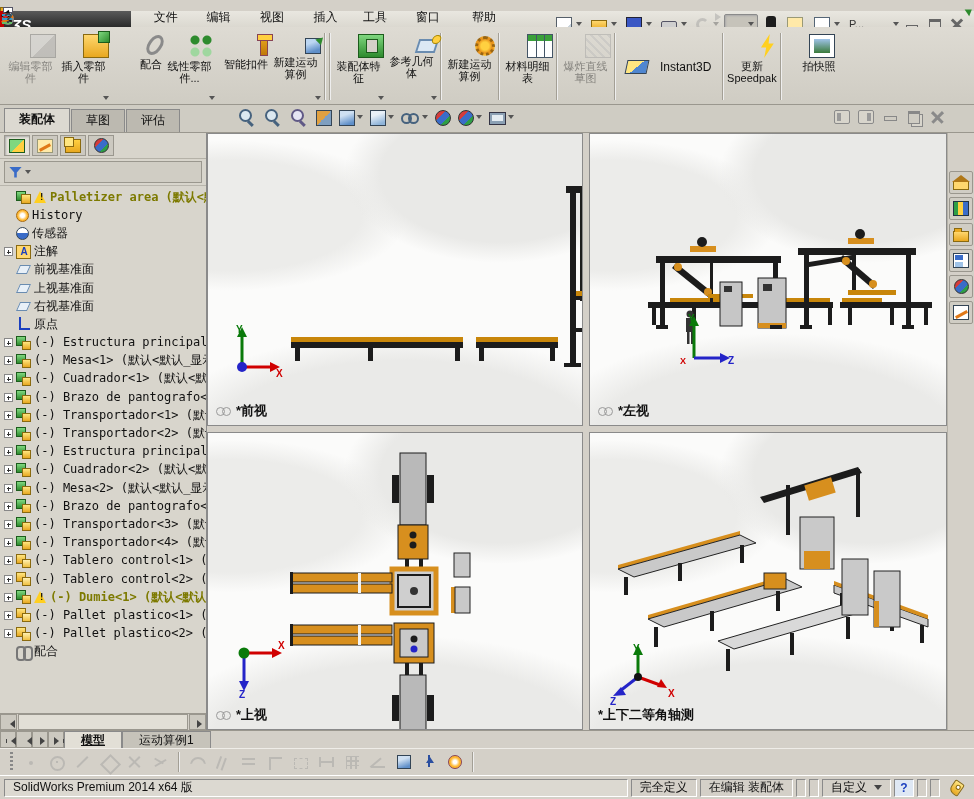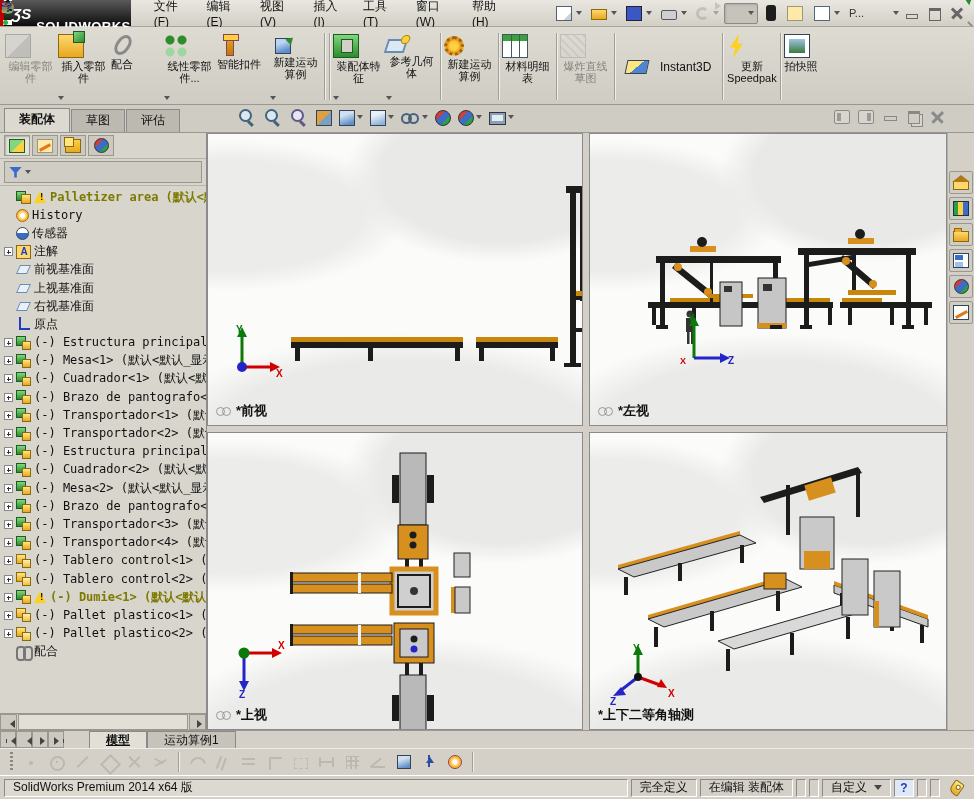--- a/index.html
+++ b/index.html
@@ -2,21 +2,21 @@
 <html><head>
 <meta charset="utf-8">
 <style>
   html,body{margin:0;padding:0;background:#9a9a9a;}
   *{box-sizing:border-box;}
   #app{position:relative;width:974px;height:799px;background:#d4d0c8;
        font-family:"Liberation Sans",sans-serif;font-size:12px;color:#111;
        outline:1px solid #5a5a5a;overflow:hidden;}
 
   
-  .titlebar{position:absolute;left:0;top:0;width:100%;height:27px;display:flex;align-items:stretch;
+  .titlebar{position:absolute;left:0;top:11px;width:100%;height:27px;display:flex;align-items:stretch;
             background:linear-gradient(#e9e7e0,#d2cfc6);border-bottom:1px solid #a8a59c;}
   .brand{position:relative;width:138px;background:linear-gradient(#5a5a5a,#0c0c0c);
          display:flex;align-items:center;gap:5px;padding-left:12px;color:#fff;}
   .brand::before{content:"";position:absolute;left:0;top:0;width:4px;height:100%;background:#c00000;}
   .brand .mark{font-style:italic;font-weight:bold;font-size:15px;color:#fff;}
   .brand .word{font-weight:bold;font-size:13px;letter-spacing:.5px;margin-top:27px;}
   .menus{display:flex;align-items:center;padding-left:14px;gap:2px;}
   .menu-item{padding:3px 9px;cursor:default;}
   .qbar{display:flex;align-items:center;gap:1px;margin-left:10px;}
   .qbtn{display:flex;align-items:center;gap:2px;padding:2px 3px;border:1px solid transparent;border-radius:2px;}
@@ -54,21 +54,21 @@
   .ic-rebuild::after{content:"";position:absolute;left:2.5px;bottom:1.5px;width:5px;height:5px;border-radius:50%;background:#28b428;}
   .ic-file-properties{background:#ffe9a8;border:1px solid #997;}
   .ic-file-properties::after{content:"";position:absolute;left:1px;top:7px;width:13px;height:3px;background:#e07818;transform:rotate(-30deg);}
   .ic-options{background:#fff;border:1px solid #567;}
   .ic-options::before{content:"";position:absolute;left:2px;top:3px;width:10px;height:2px;background:#39c;box-shadow:0 4px 0 #39c,0 8px 0 #6b6;}
   .ic-help-q::before{content:"?";position:absolute;left:4px;top:-1px;font-weight:bold;font-size:14px;color:#444;}
 
   
   .cmdbar{position:absolute;left:0;top:27px;width:100%;height:78px;background:linear-gradient(#dedbd3,#cfccc3);
           border-bottom:1px solid #9a978e;display:flex;align-items:stretch;padding:2px 2px 0 4px;}
-  .cmbtn{display:flex;flex-direction:column;align-items:flex-start;justify-content:flex-start;
+  .cmbtn{display:flex;flex-direction:column;align-items:flex-end;justify-content:flex-start;
          width:53px;padding-top:4px;border:1px solid transparent;border-radius:2px;}
   .cmbtn .cmlabel{font-size:11px;line-height:12px;text-align:center;margin-top:2px;white-space:pre-wrap;}
   .cmbtn .dd{margin-top:auto;margin-bottom:3px;}
   .cmbtn.wide{flex-direction:row;width:auto;padding:0 8px;gap:12px;align-items:center;}
   .cmbtn.wide .cmlabel{margin-top:0;font-size:12px;}
   .cmsep{width:1px;background:#a39f95;margin:4px 2px;box-shadow:1px 0 0 #eee;}
   .cmi{position:relative;width:26px;height:24px;}
   .ic-edit-component{background:linear-gradient(135deg,#cfcfcf 50%,#9f9f9f 50%);border:1px solid #666;}
   .ic-insert-component{background:linear-gradient(#ffd76e,#e8a820);border:1px solid #8a6a10;}
   .ic-insert-component::after{content:"";position:absolute;right:-2px;top:-4px;width:10px;height:10px;background:linear-gradient(135deg,#7fd77f,#2e8b2e);border:1px solid #1c5c1c;}
@@ -212,21 +212,21 @@
 
   
   .modeltabs{position:absolute;left:0;bottom:51px;width:100%;height:18px;background:#d4d0c8;border-top:1px solid #9a978e;display:flex;align-items:stretch;}
   .navbtn{width:16px;border:1px solid #9a978e;background:#ccc9c0;position:relative;}
   .navbtn::after{content:"";position:absolute;top:5px;border:4px solid transparent;}
   .nav-first::after{left:6px;border-right:5px solid #444;box-shadow:-3px 0 0 -2px #444;}
   .nav-prev::after{left:6px;border-right:5px solid #444;}
   .nav-next::after{left:7px;border-left:5px solid #444;}
   .nav-last::after{left:5px;border-left:5px solid #444;box-shadow:3px 0 0 -2px #444;}
   .mtab{padding:1px 16px;border:1px solid #8a8a8a;border-bottom:none;background:#c6c3ba;display:flex;align-items:center;}
-  .mtab.active{background:#e2dfd6;font-weight:bold;text-decoration:underline;margin-left:25px;}
+  .mtab.active{background:#e2dfd6;font-weight:bold;text-decoration:underline;}
   .sketchbar{position:absolute;left:0;bottom:24px;width:100%;height:27px;background:#d4d0c8;border-top:1px solid #efede8;display:flex;align-items:center;gap:9px;padding-left:10px;}
   .grip{width:3px;height:20px;background:repeating-linear-gradient(#888 0 2px,transparent 2px 4px);}
   .ski{position:relative;width:17px;height:17px;}
   .sk-sep{width:1px;height:20px;background:#a39f95;box-shadow:1px 0 0 #eee;}
   .ic-point::before{content:"";position:absolute;left:7px;top:7px;width:4px;height:4px;border-radius:50%;background:#9a9a9a;}
   .ic-circle::before{content:"";position:absolute;left:2px;top:2px;width:11px;height:11px;border:2px solid #9a9a9a;border-radius:50%;}
   .ic-circle::after{content:"";position:absolute;left:7.5px;top:7.5px;width:2px;height:2px;background:#9a9a9a;}
   .ic-line::before{content:"";position:absolute;left:1px;top:7px;width:15px;height:2px;background:#9a9a9a;transform:rotate(-45deg);}
   .ic-polygon::before{content:"";position:absolute;left:3px;top:3px;width:11px;height:11px;border:2px solid #9a9a9a;transform:rotate(45deg);}
   .ic-trim::before,.ic-trim::after{content:"";position:absolute;left:1px;top:7px;width:15px;height:2px;background:#9a9a9a;}

